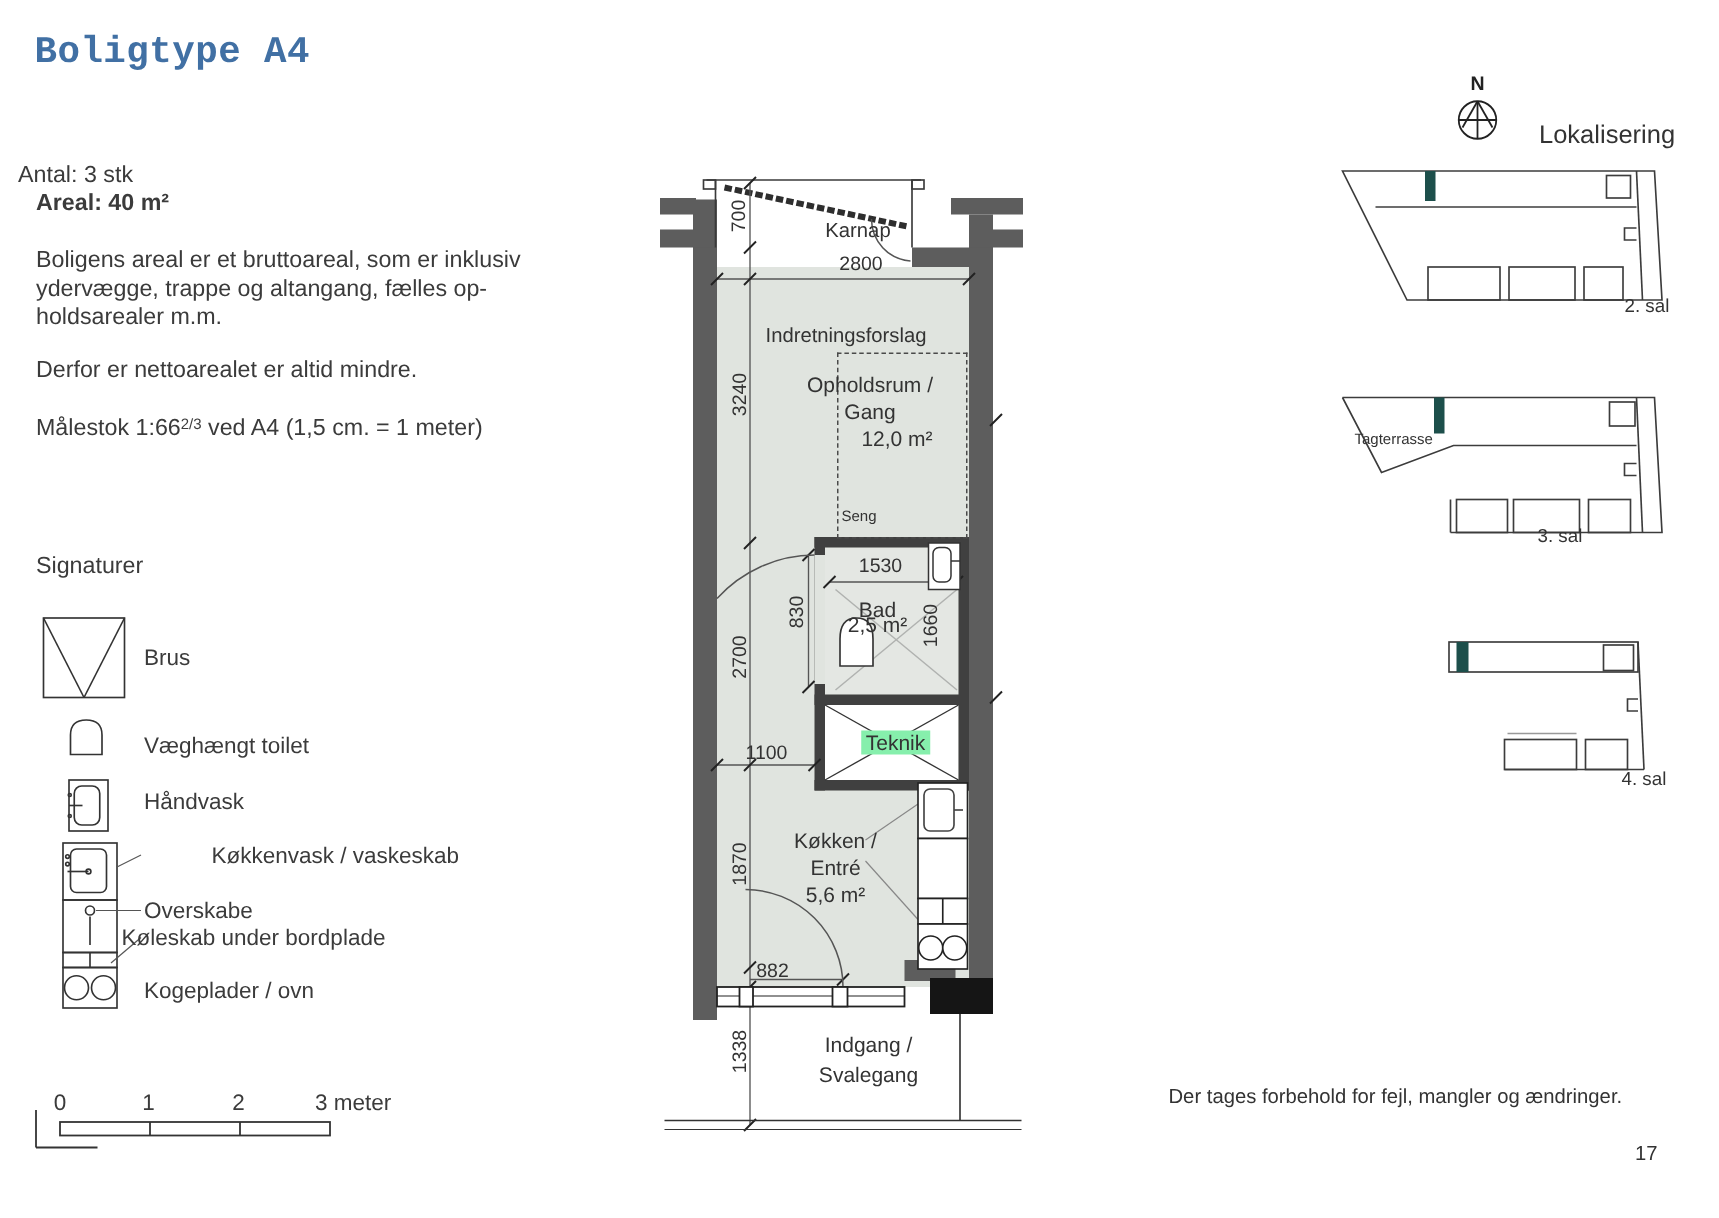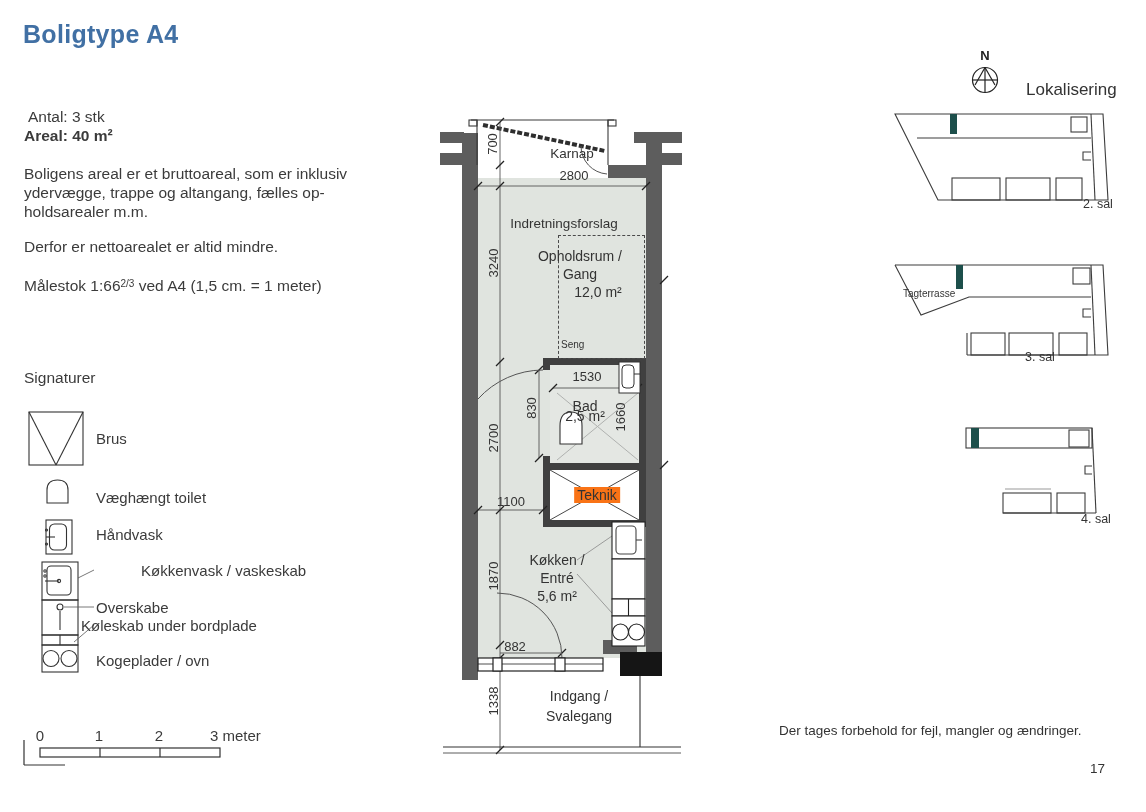--- a/index.html
+++ b/index.html
@@ -1,19 +1,19 @@
 <!DOCTYPE html>
 <html><head>
 <meta charset="utf-8">
 <style>
   html,body{margin:0;padding:0;background:#fff;}
   #page{position:relative;width:1146px;height:812px;background:#fff;overflow:hidden;
         font-family:"Liberation Sans","DejaVu Sans",sans-serif;color:#3a3a3a;}
   .abs{position:absolute;}
-  .title{font-size:25px;font-weight:bold;color:#4170a4;letter-spacing:.3px;}
+  .title{font-size:25px;font-weight:bold;color:#4170a4;letter-spacing:.3px;font-family:Liberation Mono, monospace;}
   .body-txt{font-size:15.5px;line-height:19px;color:#3b3b3b;white-space:nowrap;}
   .leg-label{font-size:15px;color:#3b3b3b;white-space:nowrap;}
   .wall{background:#5d5d5d;}
   .wallD{background:#404040;}
   .plab{position:absolute;transform:translateX(-50%);white-space:nowrap;
         font-size:13.5px;color:#333;text-align:center;}
   .psmall{position:absolute;white-space:nowrap;font-size:10px;color:#333;}
   .vdim{position:absolute;transform:translate(-50%,-50%) rotate(-90deg);
         white-space:nowrap;font-size:13px;color:#333;}
   .hdim{position:absolute;transform:translateX(-50%);white-space:nowrap;font-size:13px;color:#333;}
@@ -21,21 +21,21 @@
   .frac{font-size:10px;vertical-align:4px;}
   svg{display:block;}
 </style>
 </head>
 <body>
 
 <div id="page">
 
   <div class="abs title" style="left:23px;top:20px;">Boligtype A4</div>
 
-  <div class="abs body-txt" style="left:28px;top:107px;">Antal: 3 stk</div>
+  <div class="abs body-txt" style="left:12px;top:107px;">Antal: 3 stk</div>
   <div class="abs body-txt" style="left:24px;top:126px;font-weight:bold;">Areal: 40 m²</div>
   <div class="abs body-txt" style="left:24px;top:237px;">Derfor er nettoarealet er altid mindre.</div>
   <div class="abs body-txt" style="left:24px;top:164px;">
     <div>Boligens areal er et bruttoareal, som er inklusiv</div>
     <div>ydervægge, trappe og altangang, fælles op-</div>
     <div>holdsarealer m.m.</div>
   </div>
   <div class="abs body-txt" style="left:24px;top:274px;">
     <span>Målestok 1:66</span><span class="frac">2/3</span><span> ved A4 (1,5 cm. = 1 meter)</span>
   </div>
@@ -248,21 +248,21 @@
     <div class="psmall" style="left:126px;top:231px;">Seng</div>
     <div class="vdim" style="left:58px;top:155px;">3240</div>
     <div class="vdim" style="left:58px;top:330px;">2700</div>
     <div class="vdim" style="left:58px;top:468px;">1870</div>
     <div class="vdim" style="left:58px;top:593px;">1338</div>
     <div class="hdim" style="left:152px;top:261px;">1530</div>
     <div class="vdim" style="left:96px;top:300px;">830</div>
     <div class="vdim" style="left:185px;top:309px;">1660</div>
     <div class="plab" style="left:150px;top:290px;font-size:14px;">Bad</div>
     <div class="plab" style="left:150px;top:300px;font-size:14px;">2,5 m²</div>
-    <div class="plab" style="left:162px;top:379px;font-size:14px;background:#f97316;padding:0 3px;">Teknik</div>
+    <div class="plab" style="left:162px;top:379px;font-size:14px;background:#86efac;padding:0 3px;">Teknik</div>
     <div class="hdim" style="left:76px;top:386px;">1100</div>
     <div class="plab" style="left:122px;top:444px;font-size:14px;">Køkken /</div>
     <div class="plab" style="left:122px;top:462px;font-size:14px;">Entré</div>
     <div class="plab" style="left:122px;top:480px;font-size:14px;">5,6 m²</div>
     <div class="hdim" style="left:80px;top:531px;">882</div>
     <div class="plab" style="left:144px;top:580px;font-size:14px;">Indgang /</div>
     <div class="plab" style="left:144px;top:600px;font-size:14px;">Svalegang</div>
   </div>
 
   <div class="abs" style="left:964px;top:48px;width:44px;height:52px;">

